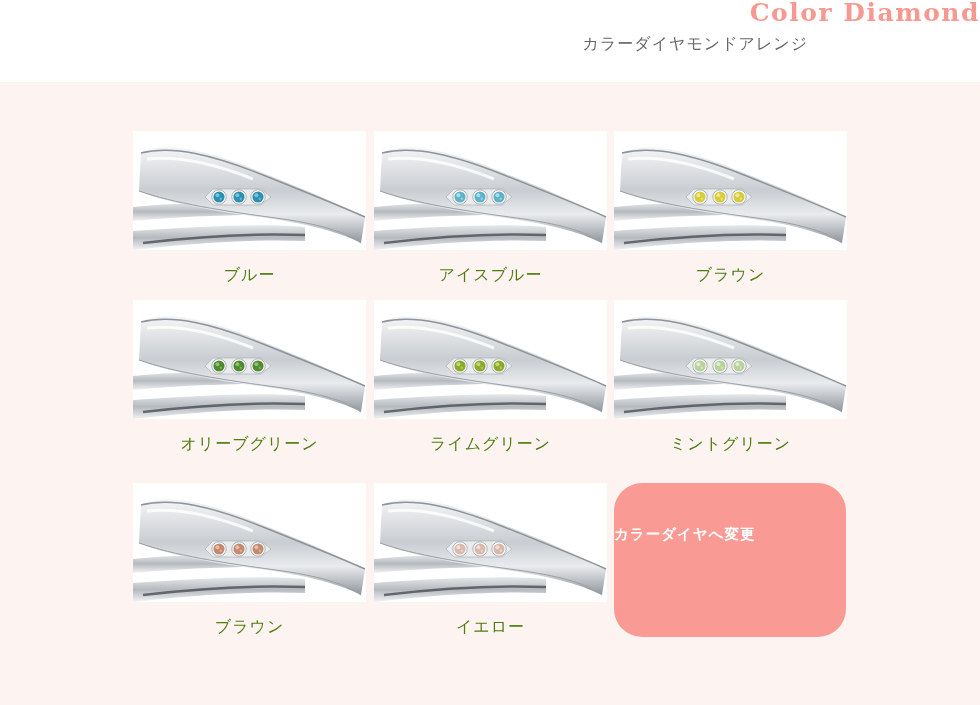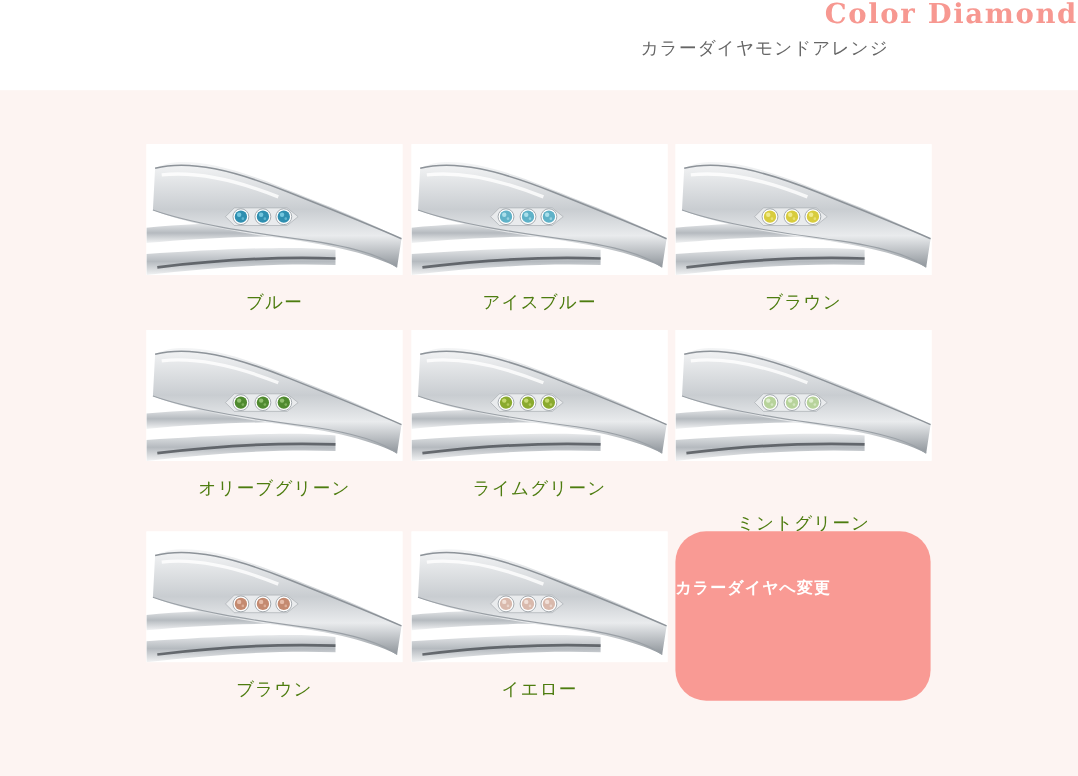--- a/index.html
+++ b/index.html
@@ -291,21 +291,21 @@
     <circle cx="106" cy="66" r="7.2" fill="#ffffff" stroke="#9aa0a6" stroke-width="0.8"></circle>
     <circle cx="106" cy="66" r="5.6" fill="#b7d39b"></circle>
     <circle cx="104.4" cy="64.2" r="2" fill="#e6f2d8" opacity="0.85"></circle>
     <circle cx="107.8" cy="67.8" r="1.2" fill="#e6f2d8" opacity="0.6"></circle>
     <circle cx="125" cy="66" r="7.2" fill="#ffffff" stroke="#9aa0a6" stroke-width="0.8"></circle>
     <circle cx="125" cy="66" r="5.6" fill="#b7d39b"></circle>
     <circle cx="123.4" cy="64.2" r="2" fill="#e6f2d8" opacity="0.85"></circle>
     <circle cx="126.8" cy="67.8" r="1.2" fill="#e6f2d8" opacity="0.6"></circle>
   </svg>
     </div>
-  <div class="label" style="top:134px;margin-top:32px;">ミントグリーン</div>
+  <div class="label" style="top:134px;">ミントグリーン</div>
 </div>
 
 <div class="item" style="left:133px; top:483px;">
   <div class="thumb">
   <svg width="233" height="119" viewBox="0 0 233 119" xmlns="http://www.w3.org/2000/svg">
     <defs>
       <linearGradient id="metal" x1="0" y1="0" x2="0" y2="1">
         <stop offset="0" stop-color="#f4f5f6"></stop>
         <stop offset="0.45" stop-color="#c9cdd1"></stop>
         <stop offset="0.7" stop-color="#e9ebed"></stop>

